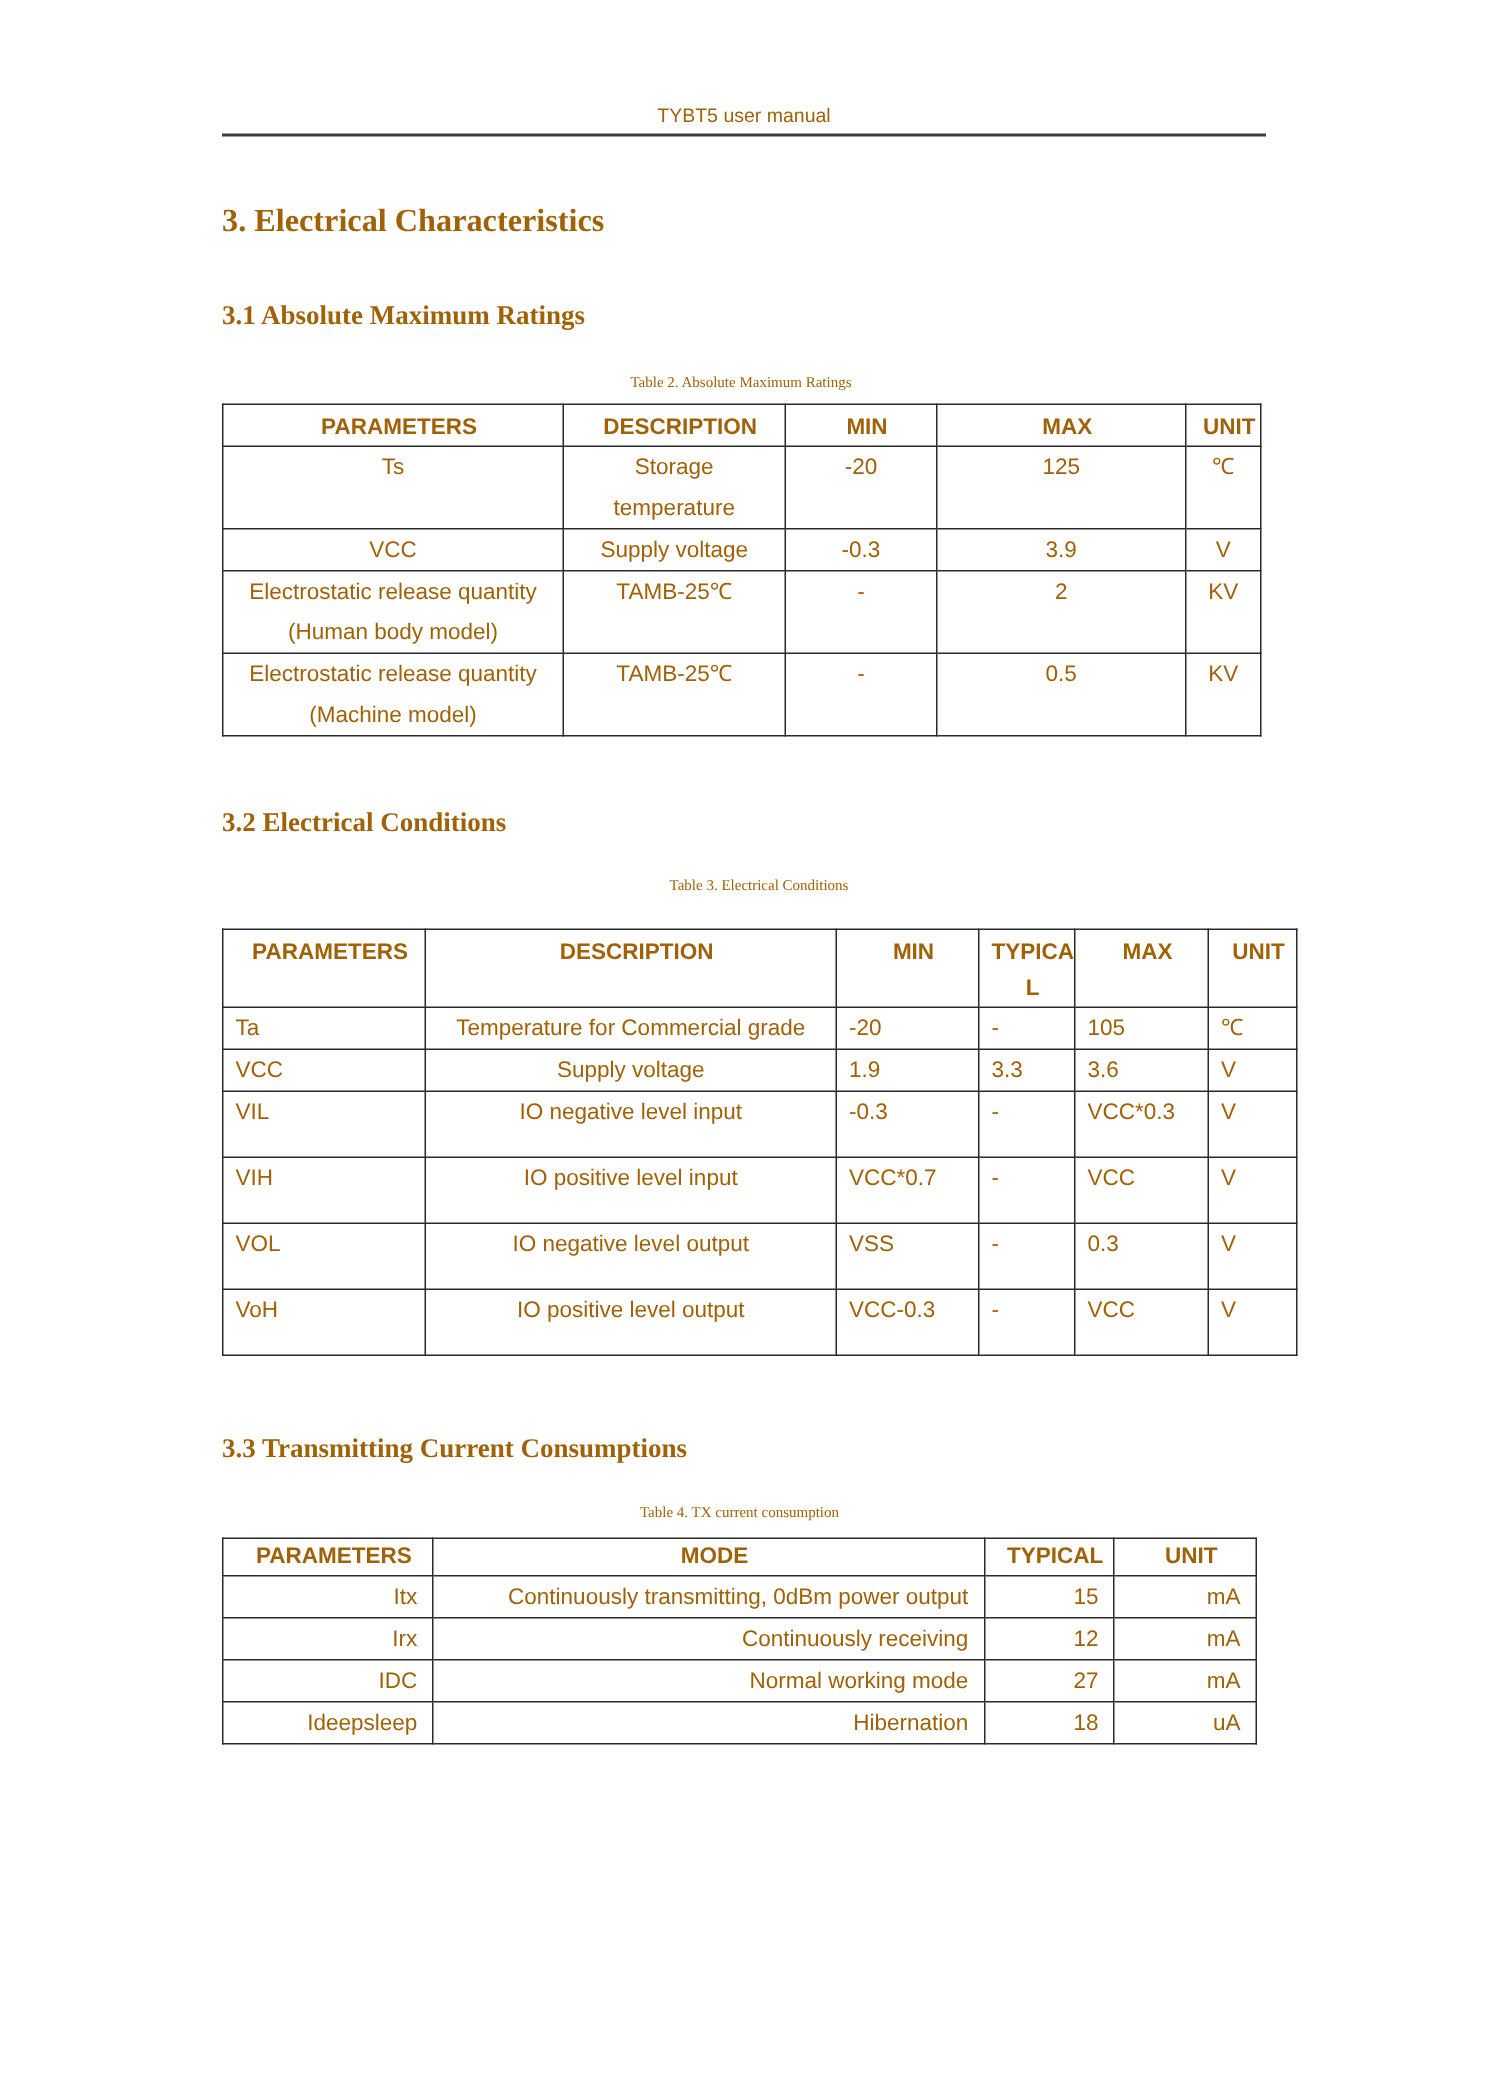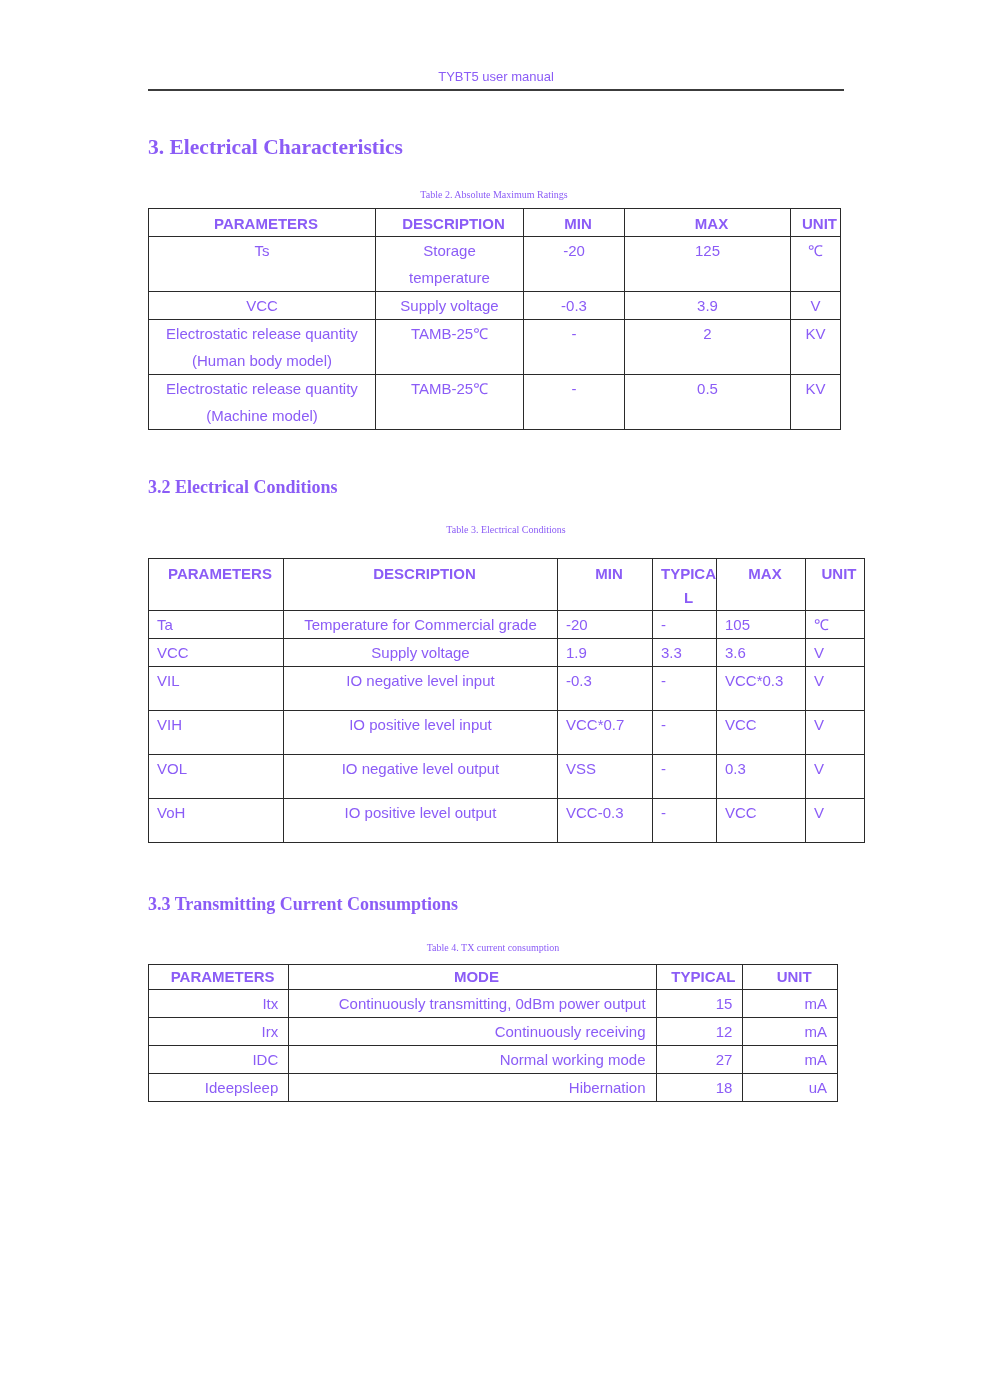--- a/index.html
+++ b/index.html
@@ -1,21 +1,21 @@
 <!DOCTYPE html>
 <html><head>
 <meta charset="utf-8">
 <style>
   html,body{margin:0;padding:0;background:#888;}
   .page{
     position:relative;
     width:990px;height:1400px;
     background:#ffffff;
     font-family:"Liberation Sans", sans-serif;
-    color:#8b5cf6;
+    color:#a16207;
     overflow:hidden;
     box-sizing:border-box;
     padding:0 0 0 148px;
   }
   .doc-header{
     width:696px;
     margin-top:68px;
     text-align:center;
     font-size:13px;
     line-height:17px;
@@ -102,20 +102,21 @@
 
 <div class="page">
 
   <div class="doc-header">
     <span>TYBT5 user manual</span>
   </div>
 
   <h1 class="main-heading">3. Electrical Characteristics</h1>
 
   <section class="sec1">
+    <h2 class="section-heading">3.1 Absolute Maximum Ratings</h2>
     <div class="tbl-caption">Table 2. Absolute Maximum Ratings</div>
     <table class="datatable t2">
         <thead>
           <tr>
             <th>PARAMETERS</th>
             <th>DESCRIPTION</th>
             <th>MIN</th>
             <th>MAX</th>
             <th>UNIT</th>
           </tr>

